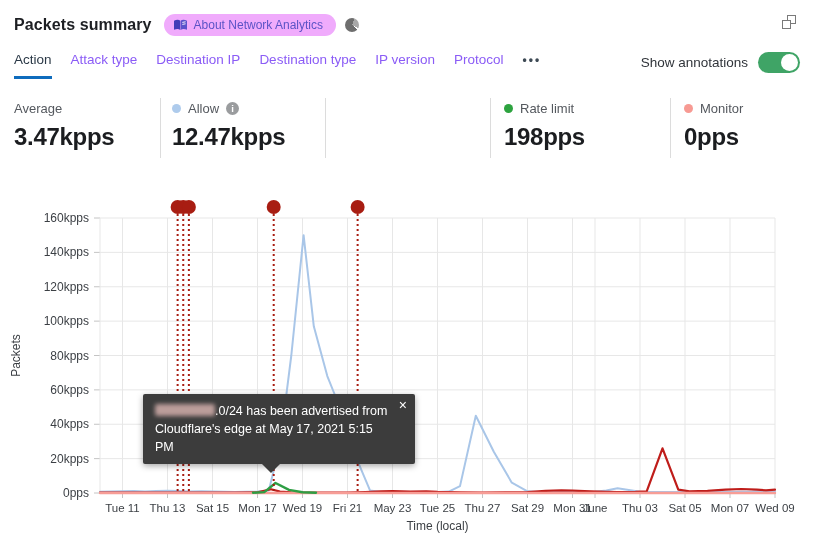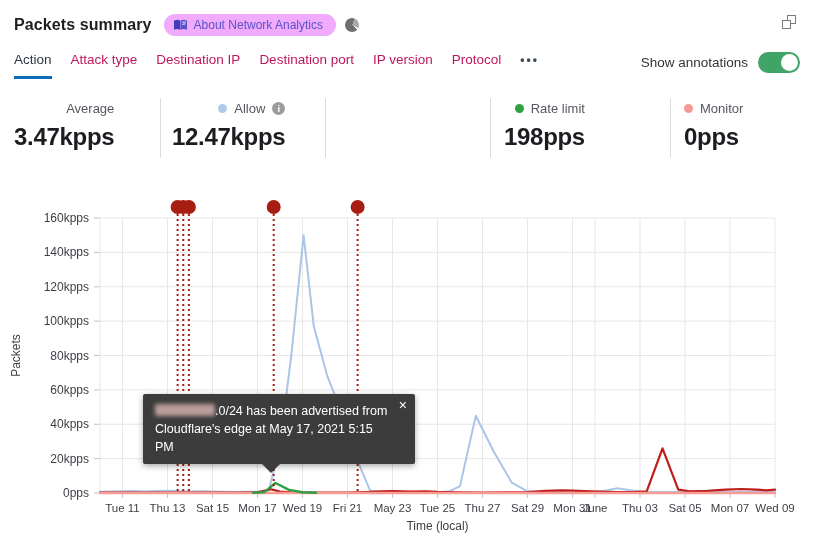--- a/index.html
+++ b/index.html
@@ -15,32 +15,32 @@
            font-size:12px; color:#5b53c6; }
   .badge svg { display:block; }
   .pie-icon { width:14px; height:14px; border-radius:50%; margin-left:9px;
               background:conic-gradient(from 20deg, #a9a9a9 0 95deg, #fff 95deg 110deg, #6e6e6e 110deg 360deg); }
   .popout { position:absolute; right:18px; top:15px; width:16px; height:16px; cursor:pointer; }
   .popout .sq-back { position:absolute; left:5px; top:0; width:9px; height:9px; border:1.6px solid #7a7a7a; background:#fff; }
   .popout .sq-front { position:absolute; left:0; top:5px; width:9px; height:9px; border:1.6px solid #7a7a7a; background:#fff; }
 
   
   .tabs { position:absolute; left:14px; top:52px; display:flex; gap:19px; align-items:flex-end; }
-  .tab { font-size:13.5px; color:#be185d; padding-bottom:9px; border-bottom:3px solid transparent; cursor:pointer; white-space:nowrap; }
+  .tab { font-size:13.5px; color:#8b5cf6; padding-bottom:9px; border-bottom:3px solid transparent; cursor:pointer; white-space:nowrap; }
   .tab.active { color:#2b3947; border-bottom-color:#0f6cbd; }
   .tab-more { font-size:12px; color:#3e4a55; letter-spacing:2px; padding-bottom:12px; cursor:pointer; font-weight:bold; }
   .toggle-wrap { position:absolute; right:16px; top:52px; display:flex; align-items:center; gap:10px;text-align:center; }
   .toggle-label { font-size:13.5px; color:#30343a; }
   .toggle { width:42px; height:21px; border-radius:11px; background:#3fa466; position:relative; cursor:pointer; }
   .toggle .knob { position:absolute; right:2px; top:2px; width:17px; height:17px; border-radius:50%; background:#fff; }
 
   
   .stats { position:absolute; left:0; top:96px; width:816px; height:70px; }
   .stat { position:absolute; top:4px; }
-  .stat-head { display:flex; align-items:center; gap:7px; height:16px;justify-content:flex-end; }
+  .stat-head { display:flex; align-items:center; gap:7px; height:16px; }
   .stat-dot { width:9px; height:9px; border-radius:50%; flex:0 0 auto; }
   .stat-label { font-size:13px; color:#54585e; }
   .info-icon { width:13px; height:13px; border-radius:50%; background:#9a9c9e; color:#fff;
                font-size:9.5px; line-height:13px; text-align:center; font-weight:bold; font-style:normal; }
   .stat-value { margin-top:7px; font-size:24px; font-weight:bold; color:#1b1d20; letter-spacing:-.3px; }
   .stat-divider { position:absolute; top:2px; width:1px; height:60px; background:#dcdcdc; }
 
   
   .chart { position:absolute; left:0; top:190px; width:816px; height:355px; }
   svg text { font-family:"Liberation Sans", sans-serif; }
@@ -79,21 +79,21 @@
   </div>
   <div class="popout">
     <div class="sq-back"></div>
       <div class="sq-front"></div>
   </div>
 
   <div class="tabs">
     <div class="tab active">Action</div>
     <div class="tab">Attack type</div>
     <div class="tab">Destination IP</div>
-    <div class="tab">Destination port</div>
+    <div class="tab">Destination type</div>
     <div class="tab">IP version</div>
     <div class="tab">Protocol</div>
     <div class="tab-more">•••</div>
   </div>
   <div class="toggle-wrap">
     <span class="toggle-label">Show annotations</span>
     <div class="toggle" style="background: rgb(63, 164, 102);">
         <div class="knob"></div>
       </div>
   </div>

